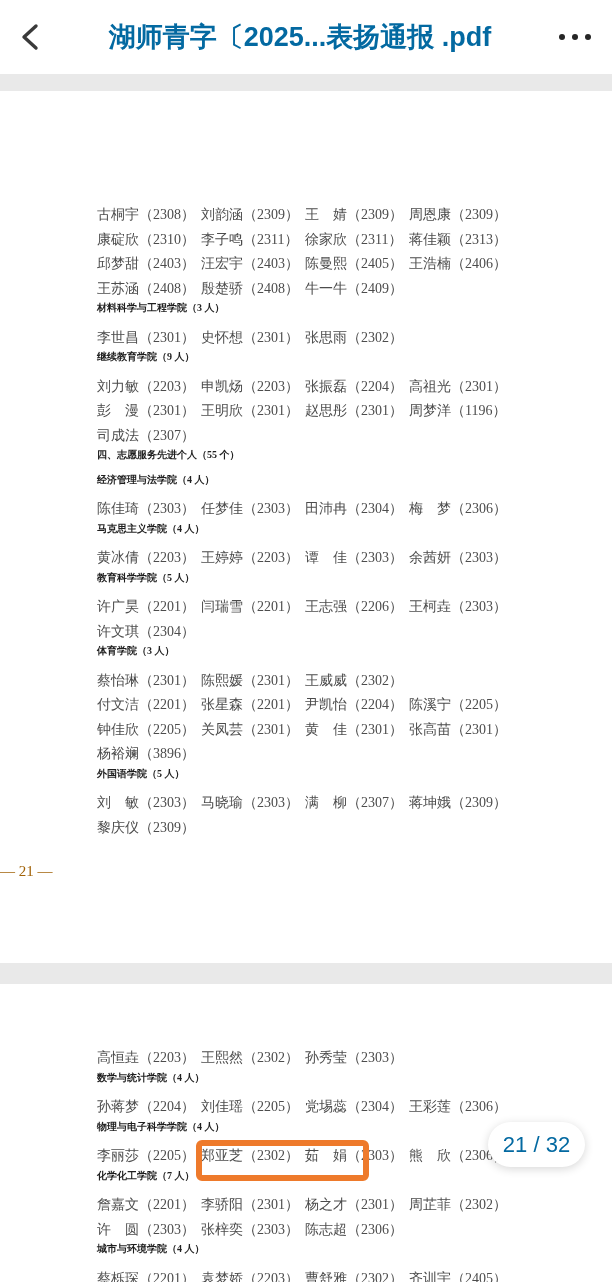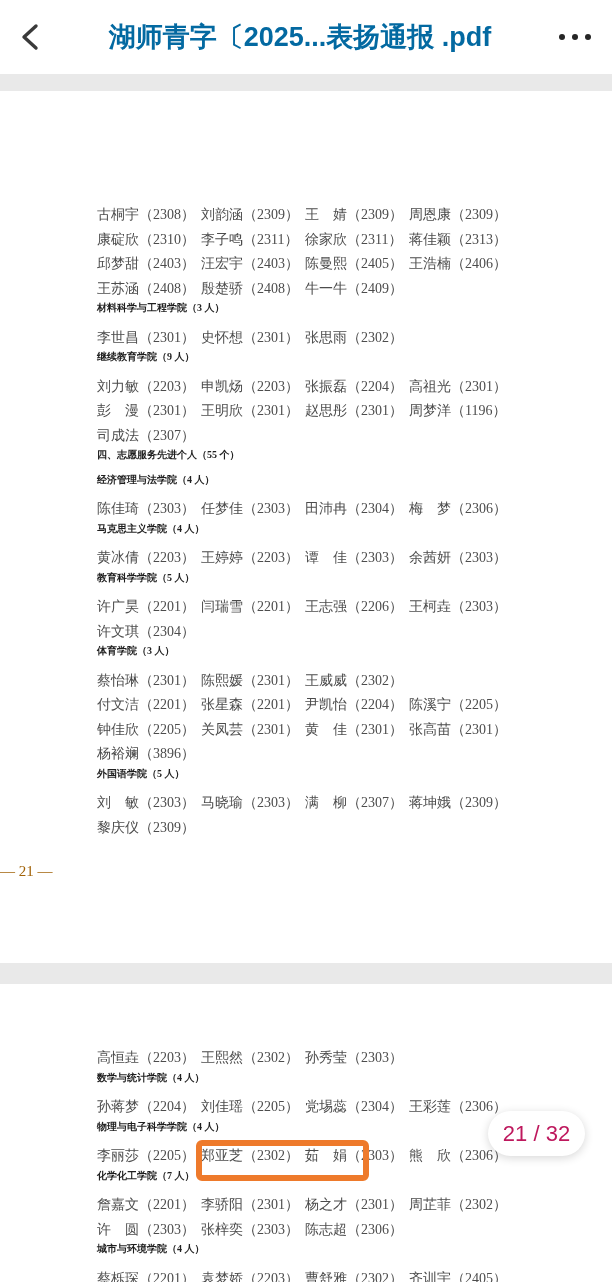--- a/index.html
+++ b/index.html
@@ -52,25 +52,25 @@
     font-size:15px;color:#a16207;
   }
 
   
   .highlight-box{
     position:absolute;left:196px;top:156px;width:173px;height:41px;
     border:6px solid #ee7a2b;border-radius:6px;box-sizing:border-box;
     z-index:5;pointer-events:none;background:transparent;
   }
   .page-pill{
-    position:absolute;left:488px;top:127px;width:97px;height:45px;
+    position:absolute;left:488px;top:138px;width:97px;height:45px;
     background:#ffffff;border-radius:26px;
     box-shadow:0 2px 10px rgba(0,0,0,0.16);
     display:flex;align-items:center;justify-content:center;
-    font-size:22px;color:#be185d;z-index:6;
+    font-size:22px;color:#0369a1;z-index:6;
   }
 </style>
 </head>
 <body>
 
 <div class="appbar">
   <button class="back-btn">
     <span style="display:flex;">
       <svg width="26" height="30" viewBox="0 0 26 30">
         <polyline points="18,4 6,15 18,26" fill="none" stroke="#3a3a3a" stroke-width="3.4" stroke-linecap="round" stroke-linejoin="round"></polyline>

